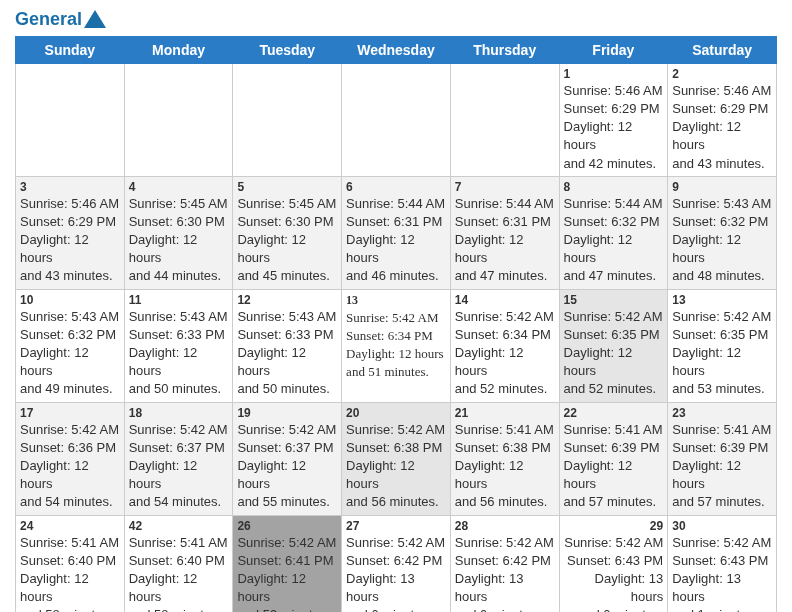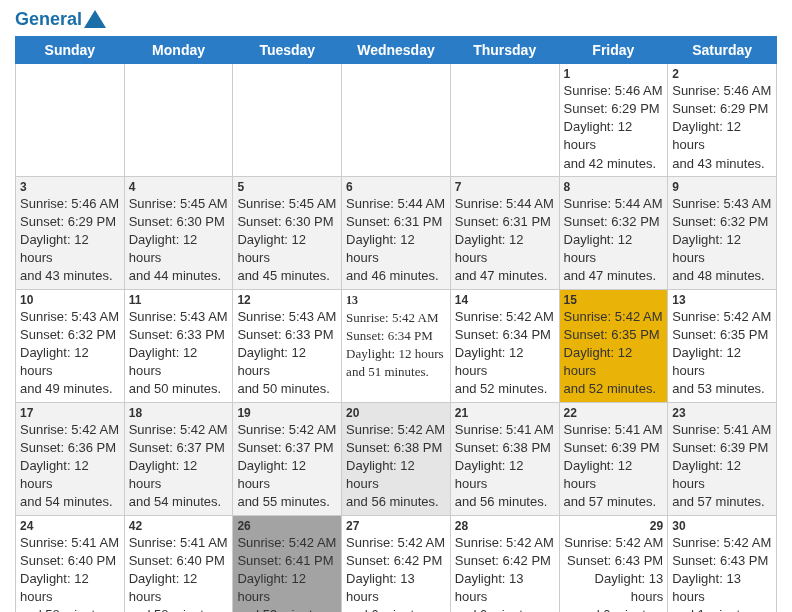--- a/index.html
+++ b/index.html
@@ -225,21 +225,21 @@
 Daylight: 12 hours
 and 51 minutes.</div>
           </td>
           <td style="background-color: rgb(255, 255, 255);">
             <span class="day-num">14</span>
             <div class="day-detail" style="white-space: pre-line;">Sunrise: 5:42 AM
 Sunset: 6:34 PM
 Daylight: 12 hours
 and 52 minutes.</div>
           </td>
-          <td style="background-color: #eab308;">
+          <td style="background-color: #e5e5e5;">
             <span class="day-num">15</span>
             <div class="day-detail" style="white-space: pre-line;">Sunrise: 5:42 AM
 Sunset: 6:35 PM
 Daylight: 12 hours
 and 52 minutes.</div>
           </td>
           <td style="background-color: rgb(255, 255, 255);">
             <span class="day-num">13</span>
             <div class="day-detail" style="white-space: pre-line;">Sunrise: 5:42 AM
 Sunset: 6:35 PM

